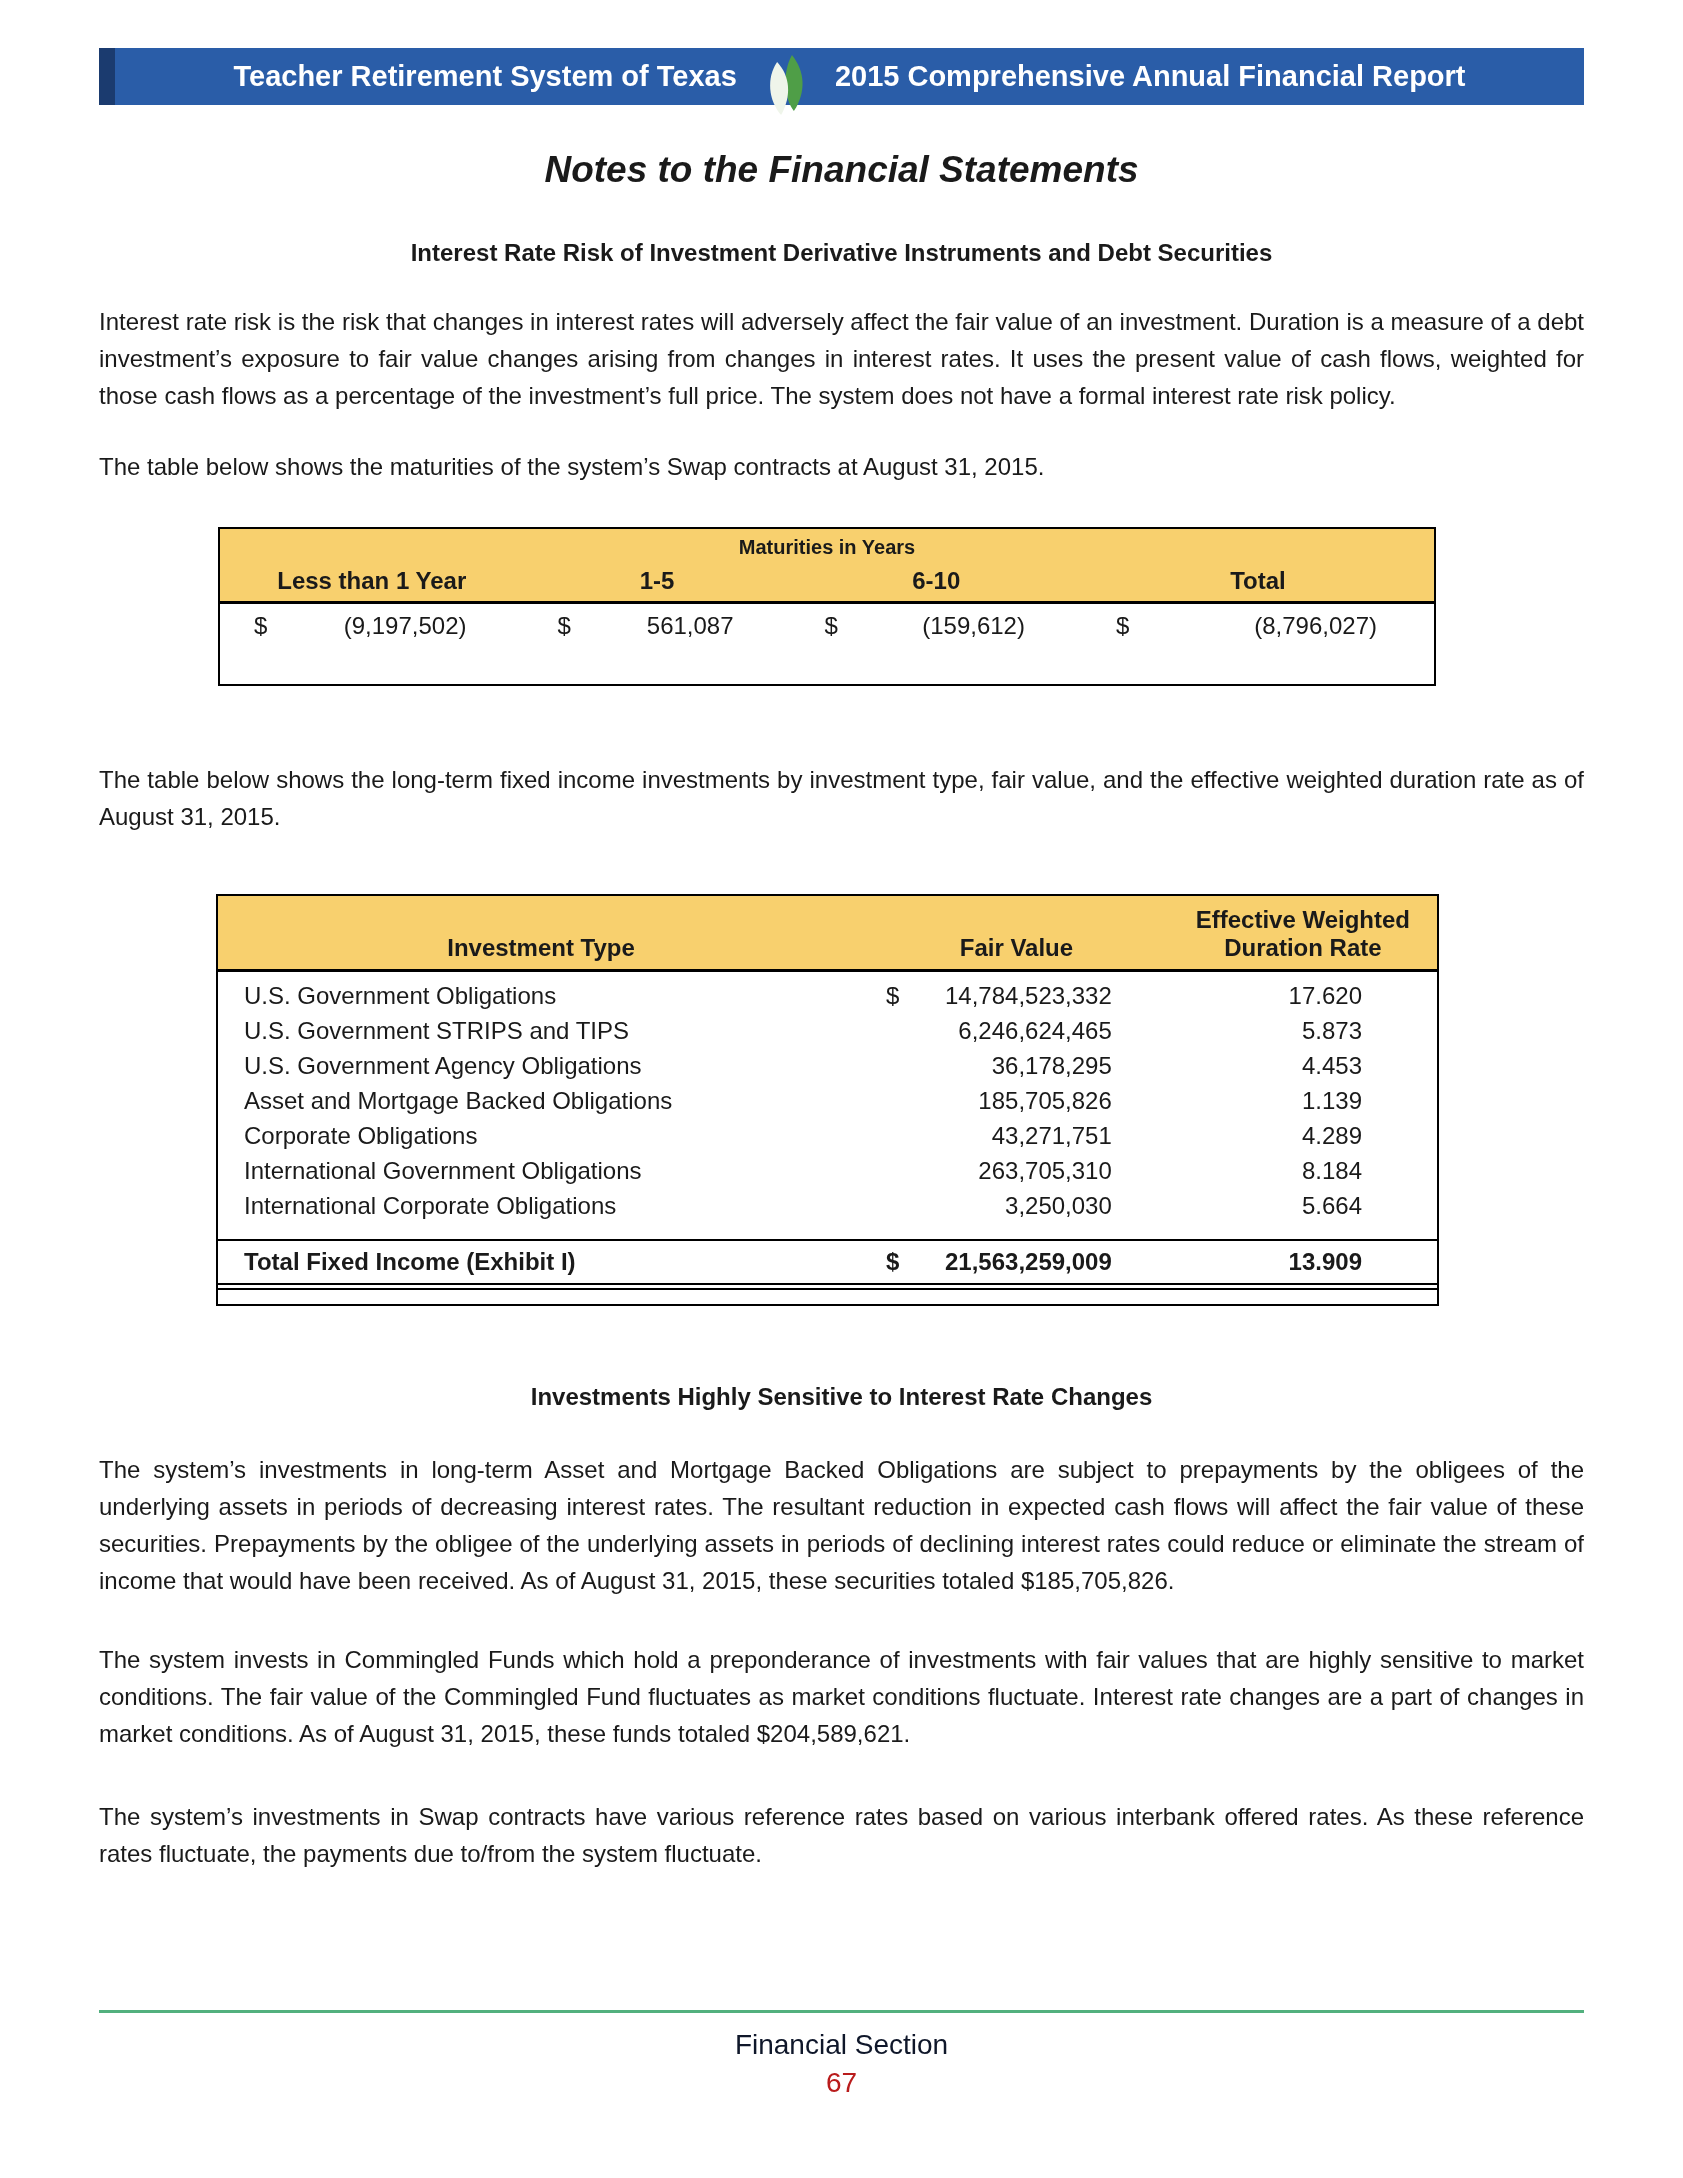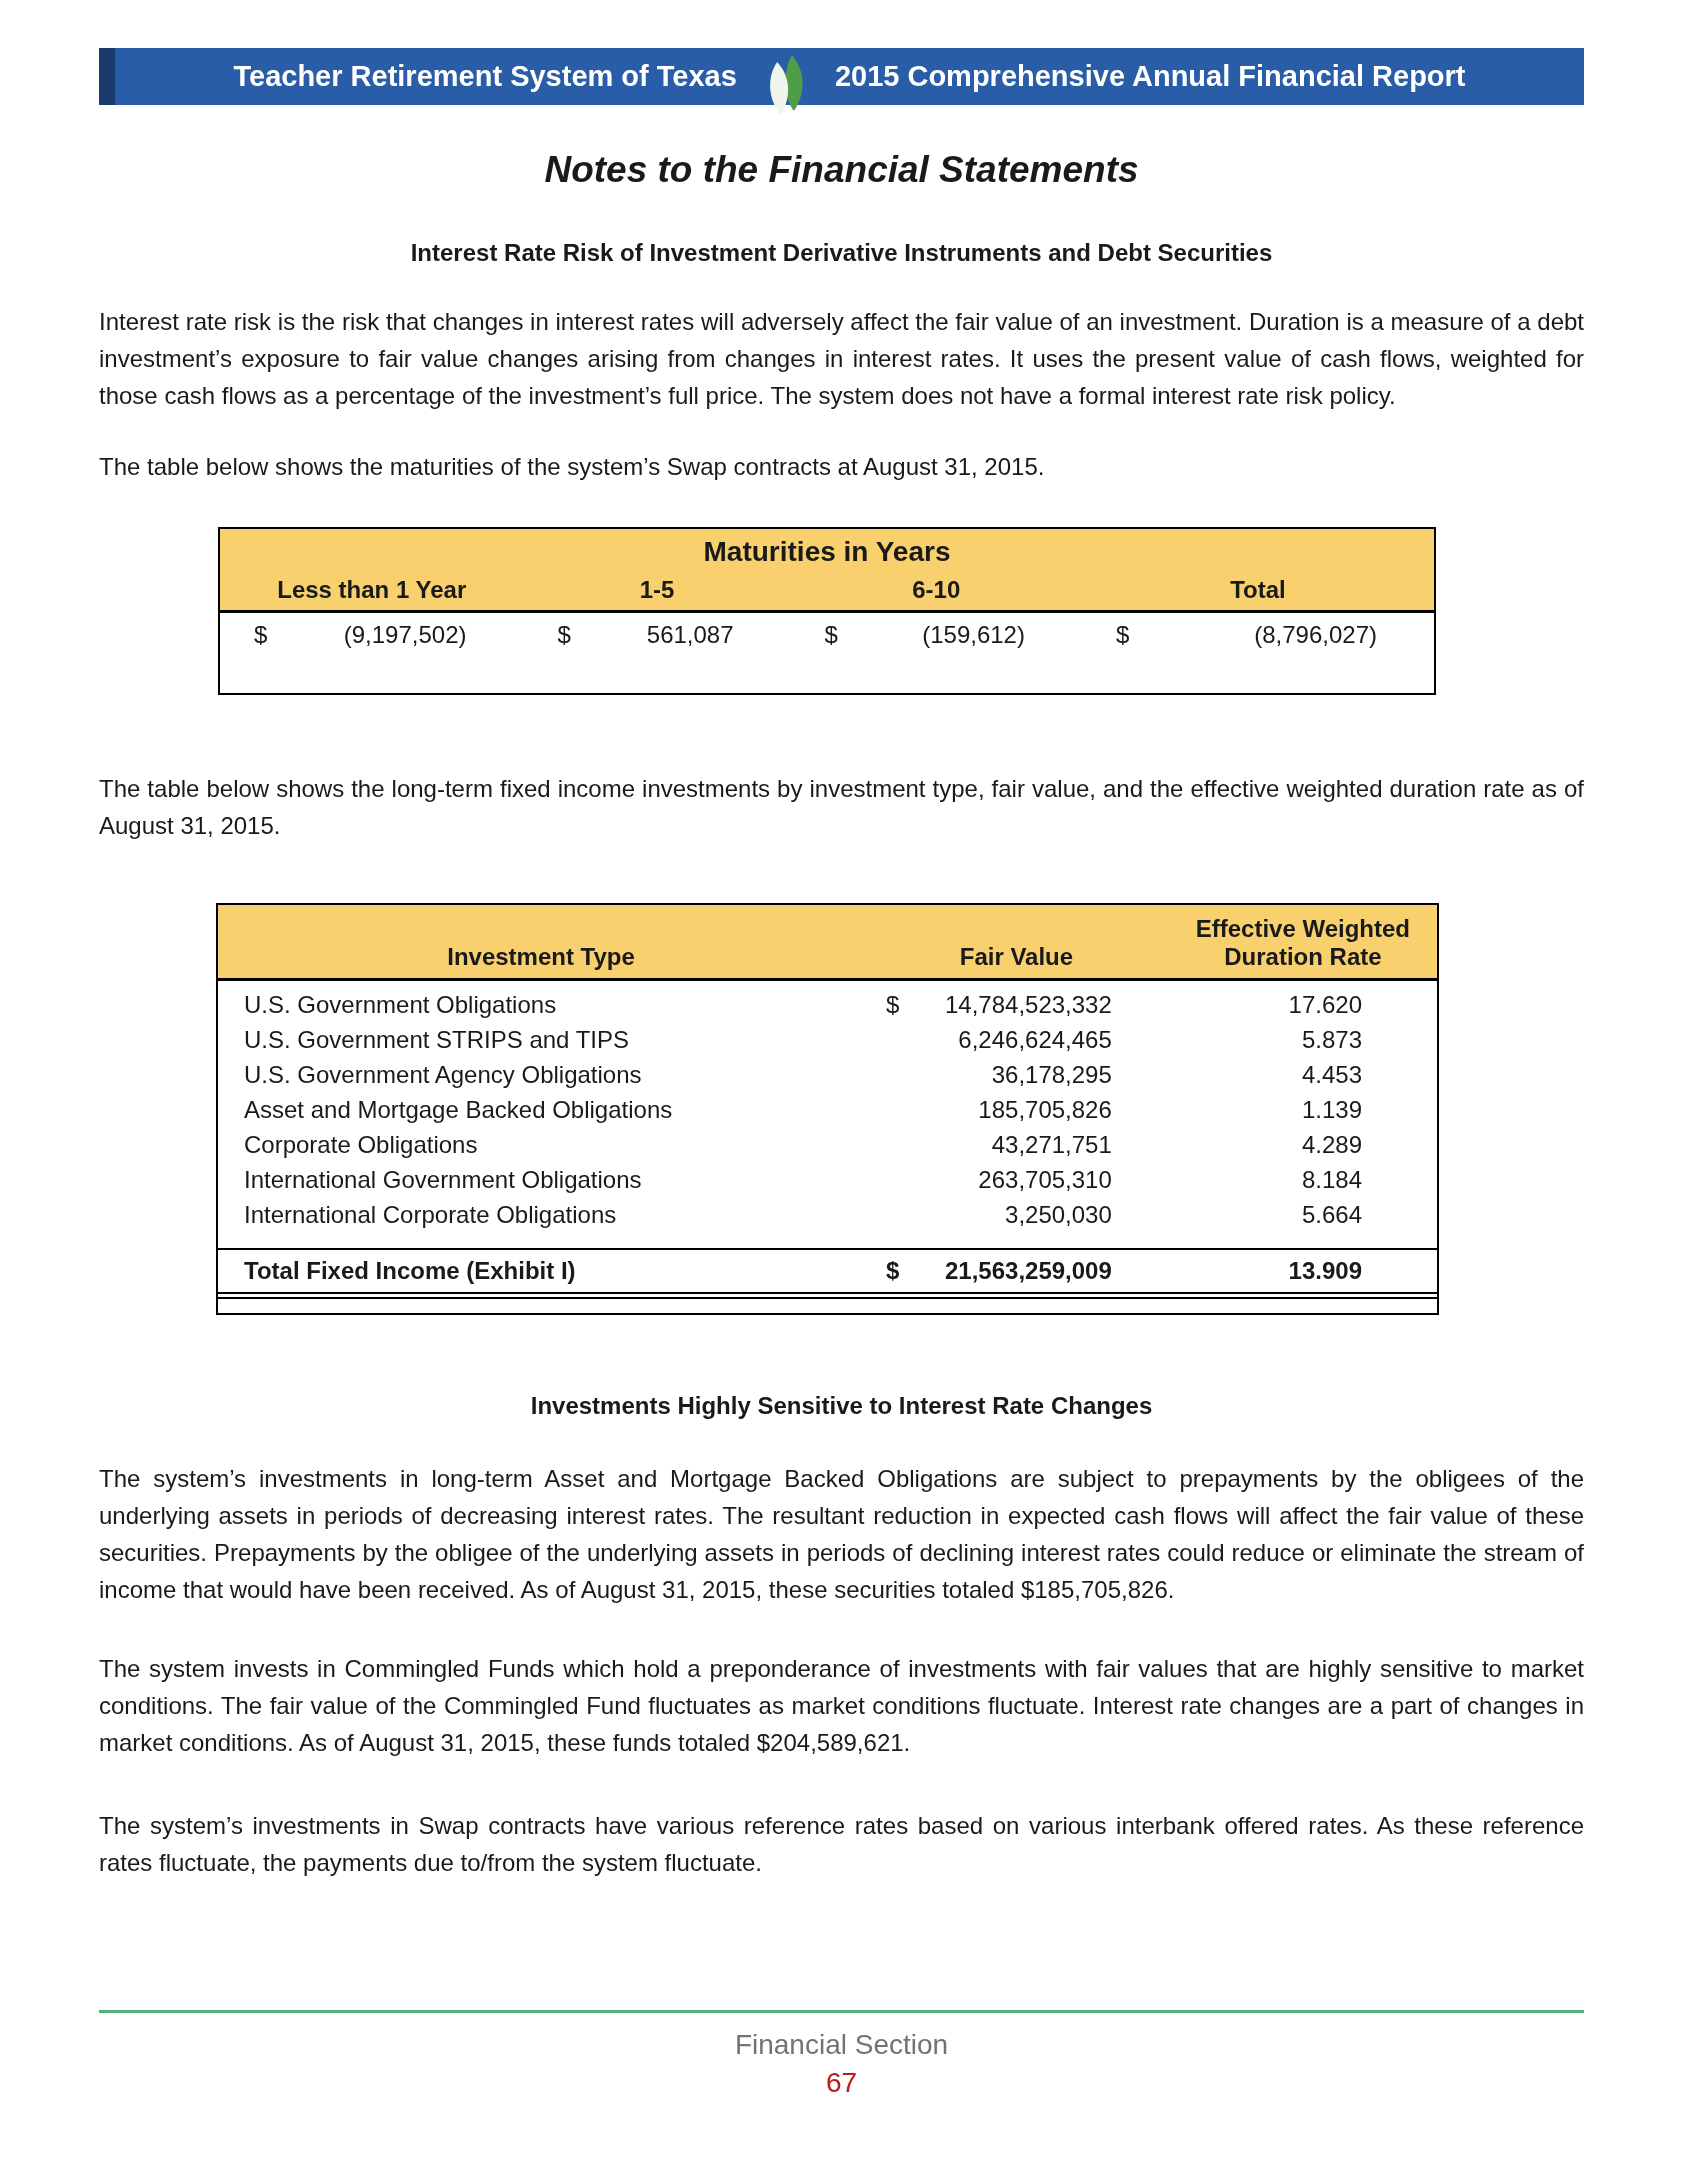--- a/index.html
+++ b/index.html
@@ -21,21 +21,21 @@
   
   .doc-title { margin-top:44px; text-align:center; font-size:37px; font-weight:bold; font-style:italic; }
   .section-heading { margin-top:48px; text-align:center; font-size:24px; font-weight:bold; }
   .sub-heading { margin-top:77px; text-align:center; font-size:24px; font-weight:bold; }
   p.body { margin:36px 0 0 0; font-size:24px; line-height:37px; text-align:justify; }
   p.body.tight { margin-top:34px; text-align:left; }
 
   
   .t1 { margin:42px 0 0 119px; width:1218px; border:2px solid #000; box-sizing:border-box; }
   .t1-head { background:#F8D06E; border-bottom:3px solid #000; padding:7px 0 6px 0; }
-  .t1-title { text-align:center; font-size:28px; font-weight:bold; }
+  .t1-title { text-align:center; font-size:20px; font-weight:bold; }
   .t1-cols { display:grid; grid-template-columns:25% 22% 24% 29%; margin-top:8px; }
   .t1-cols div { text-align:center; font-size:24px; font-weight:bold; }
   .t1-data { display:grid; grid-template-columns:25% 22% 24% 29%; padding:8px 0 44px 0; }
   .t1-cell { display:flex; justify-content:space-between; font-size:24px; padding:0 57px 0 34px; }
 
   
   .t2 { margin:59px 0 0 117px; width:1223px; border:2px solid #000; box-sizing:border-box; font-size:24px; }
   .t2-head {
     background:#F8D06E; border-bottom:3px solid #000;
     display:grid; grid-template-columns:53% 25% 22%; align-items:end; padding:10px 0 7px 0;
@@ -46,21 +46,21 @@
   .t2-type { padding-left:26px; }
   .t2-fv { display:flex; justify-content:space-between; padding:0 57px 0 22px; }
   .t2-dur { text-align:right; padding-right:75px; }
   .t2-total { font-weight:bold; border-top:2px solid #000000; line-height:42px;margin-top:16px; }
   .double-rule { height:3px; border-top:2px solid #000; border-bottom:2px solid #000; }
   .t2-bottom-gap { height:14px; }
 
   
   .footer { position:absolute; top:2010px; left:99px; width:1485px; text-align:center; }
   .footer-rule { border-top:3px solid #52B07E; }
-  .footer-section { margin-top:16px; font-size:28px; color:#737373; }
+  .footer-section { margin-top:16px; font-size:28px; color:#0f172a; }
   .footer-page { margin-top:6px; font-size:28px; color:#b91c1c; }
 </style>
 </head>
 <body>
 
 <div class="content">
 
   <div class="banner">
     <span>Teacher Retirement System of Texas</span>
     <span class="leaf">

